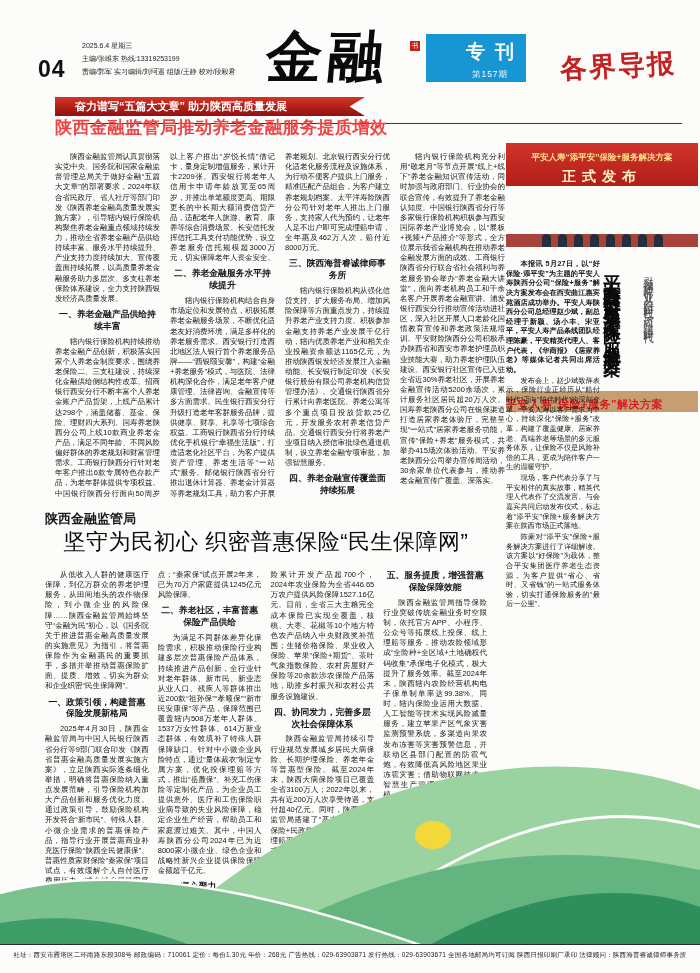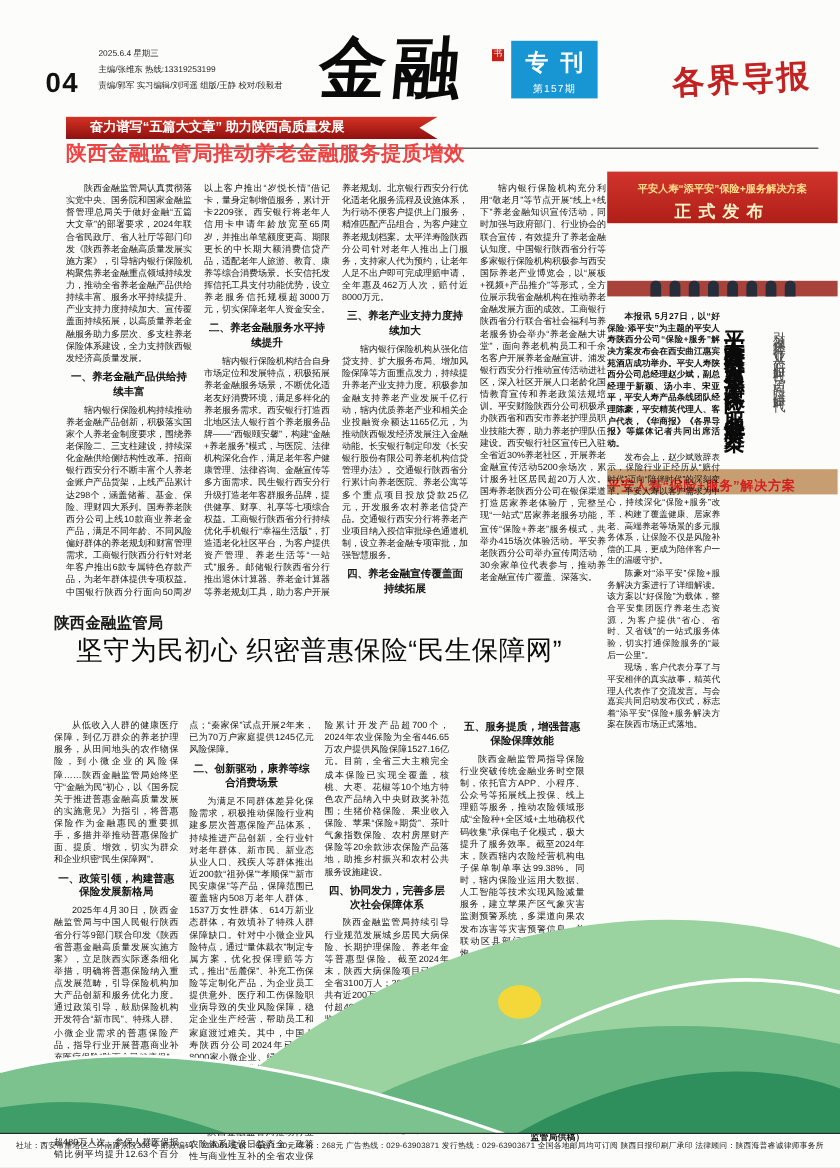--- a/index.html
+++ b/index.html
@@ -7,21 +7,21 @@
         font-family:"Liberation Sans",sans-serif;color:#111;}
   
   .hdr{position:absolute;left:38px;top:34px;right:10px;height:56px;}
   .pgnum{position:absolute;left:0;top:10px;font-size:23px;font-weight:bold;letter-spacing:1px;margin-top:12px;}
   .hdr-info{position:absolute;left:44px;top:6px;font-size:7px;line-height:1.85;color:#222;white-space:nowrap;}
   .masthead{position:absolute;left:228px;top:-14px;font-family:"DejaVu Serif",serif;font-size:56px;
             font-weight:bold;transform:skewX(-5deg);letter-spacing:6px;color:#0a0a0a;}
   .seal-col{position:absolute;left:372px;top:2px;width:10px;text-align:center;}
   .seal-name{writing-mode:vertical-rl;font-size:7px;color:#c32a22;letter-spacing:1px;}
   .seal-stamp{width:10px;height:10px;background:#c81f17;color:#fff;font-size:7px;line-height:10px;margin-top:2px;text-align:center;}
-  .edition-box{position:absolute;left:388px;top:0px;width:72px;height:48px;background:#1796d3;color:#fff;text-align:center;}
+  .edition-box{position:absolute;left:388px;top:0px;width:72px;height:48px;background:#1796d3;color:#fff;text-align:center;padding-left:28px;}
   .ed-title{font-size:19px;font-weight:bold;letter-spacing:10px;padding:5px 0 0 10px;}
   .ed-issue{font-size:8.5px;margin-top:4px;letter-spacing:1px;}
   .brand{position:absolute;right:14px;top:14px;font-family:"DejaVu Serif",serif;font-size:27px;font-weight:bold;
          color:#c32222;transform:rotate(-3deg);letter-spacing:2px;}
   .hdr-rule{position:absolute;left:38px;right:8px;top:89px;border-top:1.5px solid #3a3a3a;}
   
   .ribbon{position:absolute;left:55px;top:97px;width:310px;height:19px;color:#fff;font-size:11px;font-weight:bold;
           line-height:19px;padding-left:20px;box-sizing:border-box;white-space:nowrap;
           background:linear-gradient(180deg,#d63324,#8f1010);
           clip-path:polygon(0 0,100% 0,95% 50%,100% 100%,0 100%);}
@@ -51,21 +51,21 @@
   .art3{position:absolute;left:506px;top:259px;width:94px;height:500px;font-size:7.2px;line-height:1.34;text-align:justify;color:#151515;}
   .art3 p{margin:0 0 1px;text-indent:2em;}
   .art3 .dateline{font-weight:bold;}
   .vh-main{position:absolute;left:600px;top:262px;height:450px;writing-mode:vertical-rl;
            font-size:17.5px;font-weight:bold;letter-spacing:3px;color:#0b0b0b;}
   .vh-kicker{position:absolute;left:642px;top:268px;height:320px;writing-mode:vertical-rl;
              font-size:10.5px;letter-spacing:3px;color:#4a4a4a;}
   
   .mid-kicker{position:absolute;left:45px;top:510px;width:442px;font-size:13px;font-weight:bold;color:#1a1a1a;}
   .mid-headline{position:absolute;left:45px;top:527px;width:442px;text-align:center;font-size:22px;font-weight:normal;color:#0b0b0b;letter-spacing:0.5px;}
-  .art2{position:absolute;left:45px;top:600px;width:442px;height:370px;column-count:4;column-gap:9px;column-fill:auto;}
+  .art2{position:absolute;left:45px;top:570px;width:442px;height:370px;column-count:4;column-gap:9px;column-fill:auto;}
   
   .hills{position:absolute;left:0;top:735px;width:700px;height:210px;}
   
   .footer{position:absolute;left:0;top:944px;width:700px;border-top:1.2px solid #2a2a2a;padding-top:6px;
           text-align:center;font-size:6.5px;color:#1a1a1a;letter-spacing:0.2px;}
 </style>
 </head>
 <body>
 
 <div id="page">
@@ -91,21 +91,21 @@
   </div>
 
   <div class="ribbon">奋力谱写“五篇大文章” 助力陕西高质量发展</div>
   <div class="headline1">陕西金融监管局推动养老金融服务提质增效</div>
   <div class="art art1">
     <p>陕西金融监管局认真贯彻落实党中央、国务院和国家金融监督管理总局关于做好金融“五篇大文章”的部署要求，2024年联合省民政厅、省人社厅等部门印发《陕西养老金融高质量发展实施方案》，引导辖内银行保险机构聚焦养老金融重点领域持续发力，推动全省养老金融产品供给持续丰富、服务水平持续提升、产业支持力度持续加大、宣传覆盖面持续拓展，以高质量养老金融服务助力多层次、多支柱养老保险体系建设，全力支持陕西银发经济高质量发展。</p>
     <div class="sub">一、养老金融产品供给持续丰富</div>
     <p>辖内银行保险机构持续推动养老金融产品创新，积极落实国家个人养老金制度要求，围绕养老保险二、三支柱建设，持续深化金融供给侧结构性改革。招商银行西安分行不断丰富个人养老金账户产品货架，上线产品累计达298个，涵盖储蓄、基金、保险、理财四大系列。国寿养老陕西分公司上线10款商业养老金产品，满足不同年龄、不同风险偏好群体的养老规划和财富管理需求。工商银行陕西分行针对老年客户推出6款专属特色存款产品，为老年群体提供专项权益。中国银行陕西分行面向50周岁以上客户推出“岁悦长情”借记卡，量身定制增值服务，累计开卡2209张。西安银行将老年人信用卡申请年龄放宽至65周岁，并推出单笔额度更高、期限更长的中长期大额消费信贷产品，适配老年人旅游、教育、康养等综合消费场景。长安信托发挥信托工具支付功能优势，设立养老服务信托规模超3000万元，切实保障老年人资金安全。</p>
     <div class="sub">二、养老金融服务水平持续提升</div>
     <p>辖内银行保险机构结合自身市场定位和发展特点，积极拓展养老金融服务场景，不断优化适老友好消费环境，满足多样化的养老服务需求。西安银行打造西北地区法人银行首个养老服务品牌——“西银颐安馨”，构建“金融+养老服务”模式，与医院、法律机构深化合作，满足老年客户健康管理、法律咨询、金融宣传等多方面需求。民生银行西安分行升级打造老年客群服务品牌，提供健享、财享、礼享等七项综合权益。工商银行陕西省分行持续优化手机银行“幸福生活版”，打造适老化社区平台，为客户提供资产管理、养老生活等“一站式”服务。邮储银行陕西省分行推出退休计算器、养老金计算器等养老规划工具，助力客户开展养老规划。北京银行西安分行优化适老化服务流程及设施体系，为行动不便客户提供上门服务，精准匹配产品组合，为客户建立养老规划档案。太平洋寿险陕西分公司针对老年人推出上门服务，支持家人代为预约，让老年人足不出户即可完成理赔申请，全年惠及462万人次，赔付近8000万元。</p>
-    <div class="sub">三、养老产业支持力度持续加大</div>
+    <div class="sub">三、陕西海普睿诚律师事务所</div>
     <p>辖内银行保险机构从强化信贷支持、扩大服务布局、增加风险保障等方面重点发力，持续提升养老产业支持力度。积极参加金融支持养老产业发展千亿行动，辖内优质养老产业和相关企业投融资余额达1165亿元，为推动陕西银发经济发展注入金融动能。长安银行制定印发《长安银行股份有限公司养老机构信贷管理办法》。交通银行陕西省分行累计向养老医院、养老公寓等多个重点项目投放贷款25亿元，开发服务农村养老信贷产品。交通银行西安分行将养老产业项目纳入授信审批绿色通道机制，设立养老金融专项审批，加强智慧服务。</p>
     <div class="sub">四、养老金融宣传覆盖面持续拓展</div>
     <p>辖内银行保险机构充分利用“敬老月”等节点开展“线上+线下”养老金融知识宣传活动，同时加强与政府部门、行业协会的联合宣传，有效提升了养老金融认知度。中国银行陕西省分行等多家银行保险机构积极参与西安国际养老产业博览会，以“展板+视频+产品推介”等形式，全方位展示我省金融机构在推动养老金融发展方面的成效。工商银行陕西省分行联合省社会福利与养老服务协会举办“养老金融大讲堂”，面向养老机构员工和千余名客户开展养老金融宣讲。浦发银行西安分行推动宣传活动进社区，深入社区开展人口老龄化国情教育宣传和养老政策法规培训。平安财险陕西分公司积极承办陕西省和西安市养老护理员职业技能大赛，助力养老护理队伍建设。西安银行社区宣传已入驻全省近30%养老社区，开展养老金融宣传活动5200余场次，累计服务社区居民超20万人次。国寿养老陕西分公司在银保渠道打造居家养老体验厅，完整呈现“一站式”居家养老服务功能，宣传“保险+养老”服务模式，共举办415场次体验活动。平安养老陕西分公司举办宣传周活动，30余家单位代表参与，推动养老金融宣传广覆盖、深落实。</p>
     <p class="credit">（国家金融监督管理总局陕西监管局供稿）</p>
   </div>
 
   <div class="photo">
     <div class="ph-top"></div>
     <div class="ph-backdrop">
       <div class="ph-bd1">平安人寿“添平安”保险+服务解决方案</div>
@@ -122,35 +122,35 @@
       <div class="figure"></div>
     </div>
     <div class="ph-table"></div>
     <div class="ph-stage"></div>
     <div class="ph-carpet">
       <div class="ph-caption">平安人寿“保险+服务”解决方案</div>
     </div>
   </div>
 
   <div class="art3">
-    <p class="dateline">本报讯 5月27日，以“好保险·添平安”为主题的平安人寿陕西分公司“保险+服务”解决方案发布会在西安曲江惠宾苑酒店成功举办。平安人寿陕西分公司总经理赵少斌，副总经理于新颖、汤小丰、宋亚平，平安人寿产品条线团队经理陈豪，平安精英代理人、客户代表，《华商报》《各界导报》等媒体记者共同出席活动。</p>
+    <p class="dateline">本报讯 5月27日，以“好保险·添平安”为主题的平安人寿陕西分公司“保险+服务”解决方案发布会在西安曲江惠宾苑酒店成功举办。平安人寿陕西分公司总经理赵少斌，副总经理于新颖、汤小丰、宋亚平，平安人寿产品条线团队经理陈豪，平安精英代理人、客户代表，《华商报》《居家养老》等媒体记者共同出席活动。</p>
     <p>发布会上，赵少斌致辞表示，保险行业正经历从“赔付时代”迈向“陪伴时代”的深刻变革。平安人寿以客户需求为中心，持续深化“保险+服务”改革，构建了覆盖健康、居家养老、高端养老等场景的多元服务体系，让保险不仅是风险补偿的工具，更成为陪伴客户一生的温暖守护。</p>
+    <p>现场，客户代表分享了与平安相伴的真实故事，精英代理人代表作了交流发言。与会嘉宾共同启动发布仪式，标志着“添平安”保险+服务解决方案在陕西市场正式落地。</p>
     <p>陈豪对“添平安”保险+服务解决方案进行了详细解读。该方案以“好保险”为载体，整合平安集团医疗养老生态资源，为客户提供“省心、省时、又省钱”的一站式服务体验，切实打通保险服务的“最后一公里”。</p>
-    <p>现场，客户代表分享了与平安相伴的真实故事，精英代理人代表作了交流发言。与会嘉宾共同启动发布仪式，标志着“添平安”保险+服务解决方案在陕西市场正式落地。</p>
   </div>
   <div class="vh-kicker">引领保险行业从『赔付时代』迈向『陪伴时代』</div>
   <div class="vh-main">平安人寿陕西分公司发布『添平安』保险+服务解决方案</div>
 
   <div class="mid-kicker">陕西金融监管局</div>
   <div class="mid-headline">坚守为民初心 织密普惠保险“民生保障网”</div>
   <div class="art art2">
     <p>从低收入人群的健康医疗保障，到亿万群众的养老护理服务，从田间地头的农作物保险，到小微企业的风险保障……陕西金融监管局始终坚守“金融为民”初心，以《国务院关于推进普惠金融高质量发展的实施意见》为指引，将普惠保险作为金融惠民的重要抓手，多措并举推动普惠保险扩面、提质、增效，切实为群众和企业织密“民生保障网”。</p>
     <div class="sub">一、政策引领，构建普惠保险发展新格局</div>
     <p>2025年4月30日，陕西金融监管局与中国人民银行陕西省分行等9部门联合印发《陕西省普惠金融高质量发展实施方案》，立足陕西实际逐条细化举措，明确将普惠保险纳入重点发展范畴，引导保险机构加大产品创新和服务优化力度。通过政策引导，鼓励保险机构开发符合“新市民”、特殊人群、小微企业需求的普惠保险产品，指导行业开展普惠商业补充医疗保险“陕西全民健康保”、普惠性质家财保险“秦家保”项目试点，有效缓解个人自付医疗费用压力，减少城乡居民家庭因人身财产损失带来的风险。“陕西全民健康保”项目自2023年上线以来，已累计理赔超480万人次，参保人群医保报销比例平均提升12.63个百分点；“秦家保”试点开展2年来，已为70万户家庭提供1245亿元风险保障。</p>
-    <div class="sub">二、创新驱动，康养等综合消费场景</div>
+    <div class="sub">二、养老社区，丰富普惠保险产品供给</div>
     <p>为满足不同群体差异化保险需求，积极推动保险行业构建多层次普惠保险产品体系，持续推进产品创新，全行业针对老年群体、新市民、新业态从业人口、残疾人等群体推出近200款“祖孙保”“孝顺保”“新市民安康保”等产品，保障范围已覆盖辖内508万老年人群体、1537万女性群体、614万新业态群体，有效填补了特殊人群保障缺口。针对中小微企业风险特点，通过“量体裁衣”制定专属方案，优化投保理赔等方式，推出“岳麓保”、补充工伤保险等定制化产品，为企业员工提供意外、医疗和工伤保险职业病导致的失业风险保障，稳定企业生产经营，帮助员工和家庭渡过难关。其中，中国人寿陕西分公司2024年已为近8000家小微企业、绿色企业和战略性新兴企业提供保险保障金额超千亿元。</p>
     <div class="sub">三、凝心聚力，拓宽“三农”领域保障范围</div>
     <p>陕西金融监管局推动行业农险体系建设日益齐全，政策性与商业性互补的全省农业保险累计开发产品超700个，2024年农业保险为全省446.65万农户提供风险保障1527.16亿元。目前，全省三大主粮完全成本保险已实现全覆盖，核桃、大枣、花椒等10个地方特色农产品纳入中央财政奖补范围；生猪价格保险、果业收入保险、苹果“保险+期货”、茶叶气象指数保险、农村房屋财产保险等20余款涉农保险产品落地，助推乡村振兴和农村公共服务设施建设。</p>
     <div class="sub">四、协同发力，完善多层次社会保障体系</div>
     <p>陕西金融监管局持续引导行业规范发展城乡居民大病保险、长期护理保险、养老年金等普惠型保险。截至2024年末，陕西大病保险项目已覆盖全省3100万人；2022年以来，共有近200万人次享受待遇，支付超40亿元。同时，陕西金融监管局搭建了“基本医保+大病保险+民政救助+商保补充”智能理赔平台，提供“一站式、一单式”便捷结算服务，长期护理保险已覆盖4万余人，累计护理赔付金额4356.9万元。截至2025年一季度末，陕西个人养老金开户368万户，账户缴存资金超18亿元，商业养老金已为三秦百姓积累养老资金超42亿元。</p>
     <div class="sub">五、服务提质，增强普惠保险保障效能</div>
     <p>陕西金融监管局指导保险行业突破传统金融业务时空限制，依托官方APP、小程序、公众号等拓展线上投保、线上理赔等服务，推动农险领域形成“全险种+全区域+土地确权代码收集”承保电子化模式，极大提升了服务效率。截至2024年末，陕西辖内农险经营机构电子保单制单率达99.38%。同时，辖内保险业运用大数据、人工智能等技术实现风险减量服务，建立苹果产区气象灾害监测预警系统，多渠道向果农发布冻害等灾害预警信息，并联动区县部门配置的防雹气炮，有效降低高风险地区果业冻雹灾害；借助物联网技术、智慧生产管理平台等提升种植、养殖效率，已为渭南大荔冬枣、榆林佳县红枣、延安苹果、汉中西乡茶叶等超过5个产业链搭建智慧农业产销溯源平台，为保险标的风险防御提供了有力支持。下一步，陕西金融监管局将不断探索普惠保险发展路径，持续优化产品供给，让普惠保险惠及更多群体，促进社会和谐稳定，贡献更多金融力量。</p>
     <p class="credit">（国家金融监督管理总局陕西监管局供稿）</p>
   </div>
 

